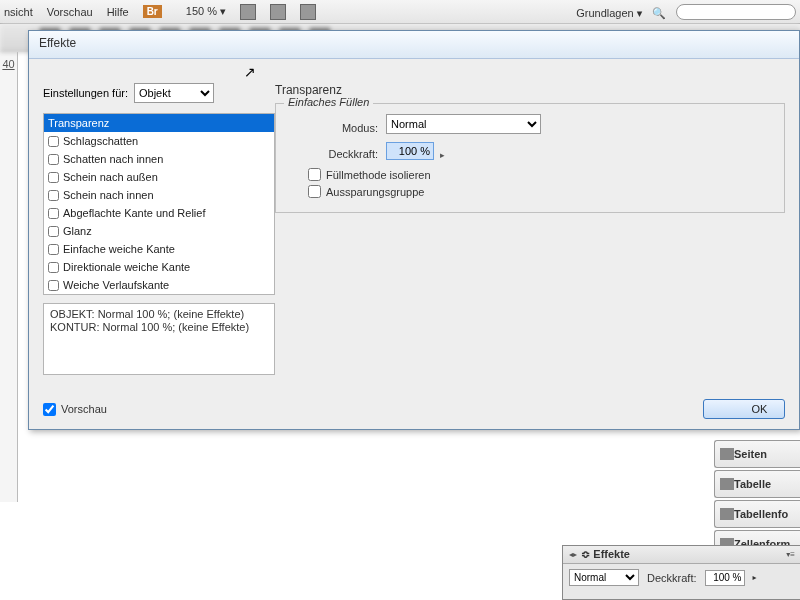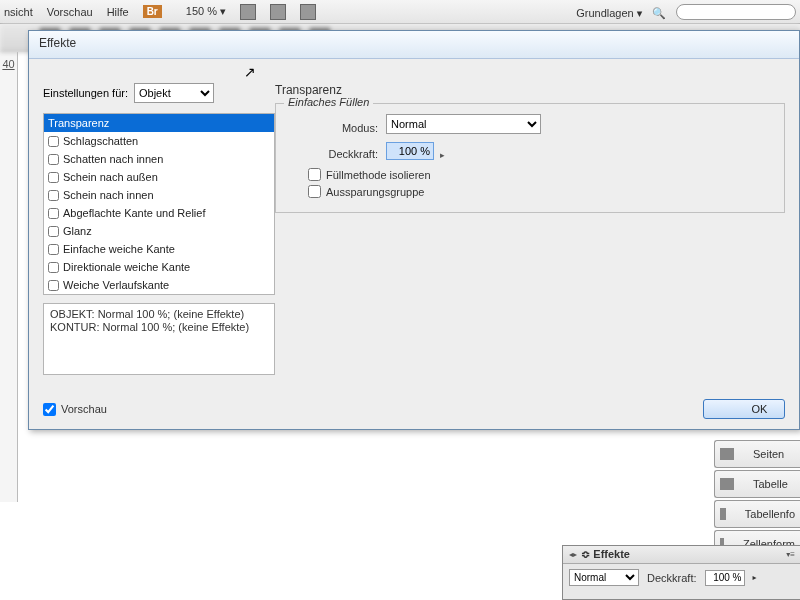--- a/index.html
+++ b/index.html
@@ -39,21 +39,21 @@
 .form-row select { width:155px; height:20px; border:1px solid #999; background:#fff; }
 .form-row .pct { width:48px; height:18px; border:1px solid #6aa0e0; background:#cfe3fb; text-align:right; padding:0 3px; color:#000; }
 .form-row .arrow { margin-left:6px; color:#555; font-size:9px; }
 .check-row { display:flex; align-items:center; gap:5px; margin:4px 0 0 20px; color:#333; }
 
 .dialog-footer { position:absolute; bottom:10px; left:14px; right:14px; display:flex; align-items:center; justify-content:space-between; }
 .dialog-footer .preview { display:flex; align-items:center; gap:5px; color:#333; }
 .dialog-footer .ok { width:82px; height:20px; background:linear-gradient(#eaf3ff,#c6ddf7); border:1px solid #3a78c0; border-radius:3px; text-align:center; line-height:18px; color:#222;padding-left:31px; }
 
 .panels-right { position:absolute; right:0; top:440px; width:86px; }
-.panel-tab { height:28px; border:1px solid #999; border-right:none; background:linear-gradient(#f6f6f6,#e6e6e6); margin-bottom:2px; display:flex; align-items:center; gap:19px; padding:0 5px; color:#333; border-radius:3px 0 0 3px; }
+.panel-tab { height:28px; border:1px solid #999; border-right:none; background:linear-gradient(#f6f6f6,#e6e6e6); margin-bottom:2px; display:flex; align-items:center; gap:0; padding:0 5px; color:#333; border-radius:3px 0 0 3px;font-weight:bold; }
 .panel-tab .ic { width:14px; height:12px; background:#888; }
 
 .effects-panel { position:absolute; left:562px; top:545px; width:240px; height:55px; border:1px solid #888; background:#e8e8e8; }
 .effects-panel .hdr { height:18px; background:linear-gradient(#eee,#ddd); border-bottom:1px solid #aaa; display:flex; align-items:center; padding:0 6px; gap:4px; font-size:10px; color:#333;}
 .effects-panel .hdr .arrows { font-size:8px; color:#555; }
 .effects-panel .body { padding:5px 6px; display:flex; align-items:center; gap:8px; font-size:10px; color:#333;}
 .effects-panel select { width:70px; height:17px; border:1px solid #999; background:#fff; font-size:10px;}
 .effects-panel .pct2 { width:40px; height:16px; border:1px solid #999; background:#fff; text-align:right; padding:0 2px; font-size:10px;}
 
 .canvas-bg { position:absolute; left:0; top:52px; right:0; bottom:0; background:#fff; z-index:-1; }

